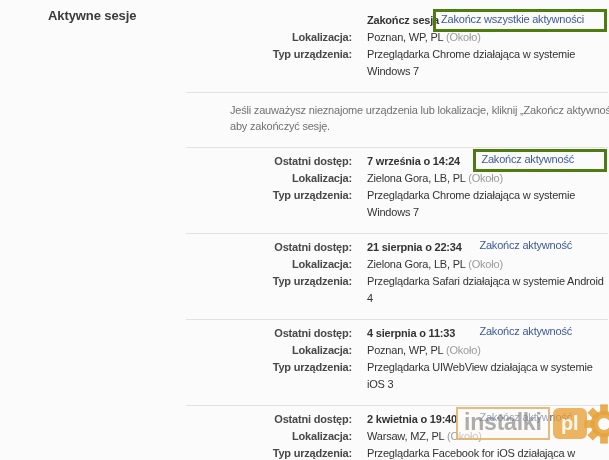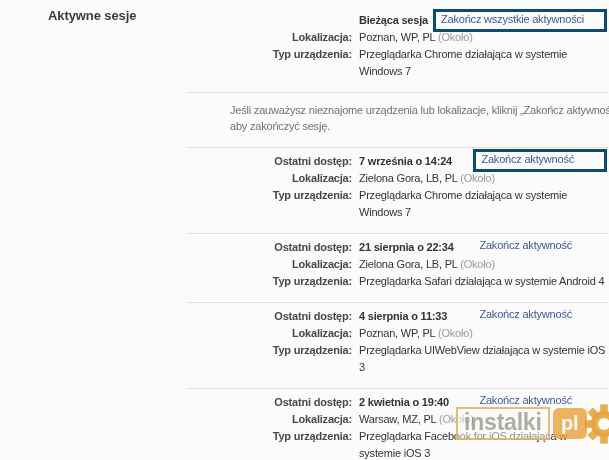--- a/index.html
+++ b/index.html
@@ -8,37 +8,37 @@
     background:#fbfbfb; color:#333;
     font-family:"Liberation Sans", sans-serif;
     font-size:11px; letter-spacing:-0.2px;
   }
   .page-title {
     position:absolute; left:8px; top:8px;
     font-size:13px; font-weight:bold; color:#3a3a3a; letter-spacing:-0.1px;margin-left:40px;
   }
   .content { position:absolute; left:186px; top:0; width:422px; }
   .row { display:flex; line-height:17px; align-items:flex-start; }
-  .lbl { flex:none; width:166px; text-align:right; padding-right:7px;
+  .lbl { flex:none; width:166px; text-align:right; padding-right:15px;
          font-weight:bold; color:#484848; }
   .val { color:#333; }
   .val.bold { font-weight:bold; }
   .val.device { max-width:258px; }
   .approx { color:#9b9b9b;margin-top:36px; }
   .link { color:#3b5998; text-decoration:none; cursor:pointer; white-space:nowrap; }
 
   .block { position:relative; border-bottom:1px solid #e2e2e2; }
   .current-block  { padding:12px 0 12px; }
   .info-block     { padding:9px 0 13px; color:#717171; line-height:16px; }
   .info-text      { display:block; width:412px;margin-left:44px; }
   .session-block  { padding:5px 0 12px; }
 
   .endlink-plain { position:absolute; top:5px; right:36px; }
   .redbox {
-    position:absolute; border:3px solid #0c4a6e; background:transparent;
+    position:absolute; border:3px solid #4d7c0f; background:transparent;
     display:flex; align-items:flex-start;
   }
   .redbox-all  { top:9px;  right:1px; padding:1px 20px 4px 5px; }
   .redbox-one  { top:1px;  right:1px; padding:1px 30px 4px 5px; }
 
   .watermark {
     position:absolute; left:456px; top:399px;
     display:flex; align-items:center; opacity:0.92; pointer-events:none;
   }
   .wm-text-box {
@@ -61,21 +61,21 @@
 
 <div class="page">
 
   <div class="page-title">Aktywne sesje</div>
 
   <div class="content">
 
     <div class="block current-block">
       <div class="row">
         <span class="lbl"></span>
-        <span class="val bold">Bieżąca sesja</span>
+        <span class="val bold">Zakończ sesja</span>
       </div>
       <div class="row">
         <span class="lbl">Lokalizacja:</span>
         <span class="val"><span>Poznan, WP, PL</span> <span class="approx">(Około)</span></span>
       </div>
       <div class="row">
         <span class="lbl">Typ urządzenia:</span>
         <span class="val device">Przeglądarka Chrome działająca w systemie Windows 7</span>
       </div>
       <span class="redbox redbox-all">

